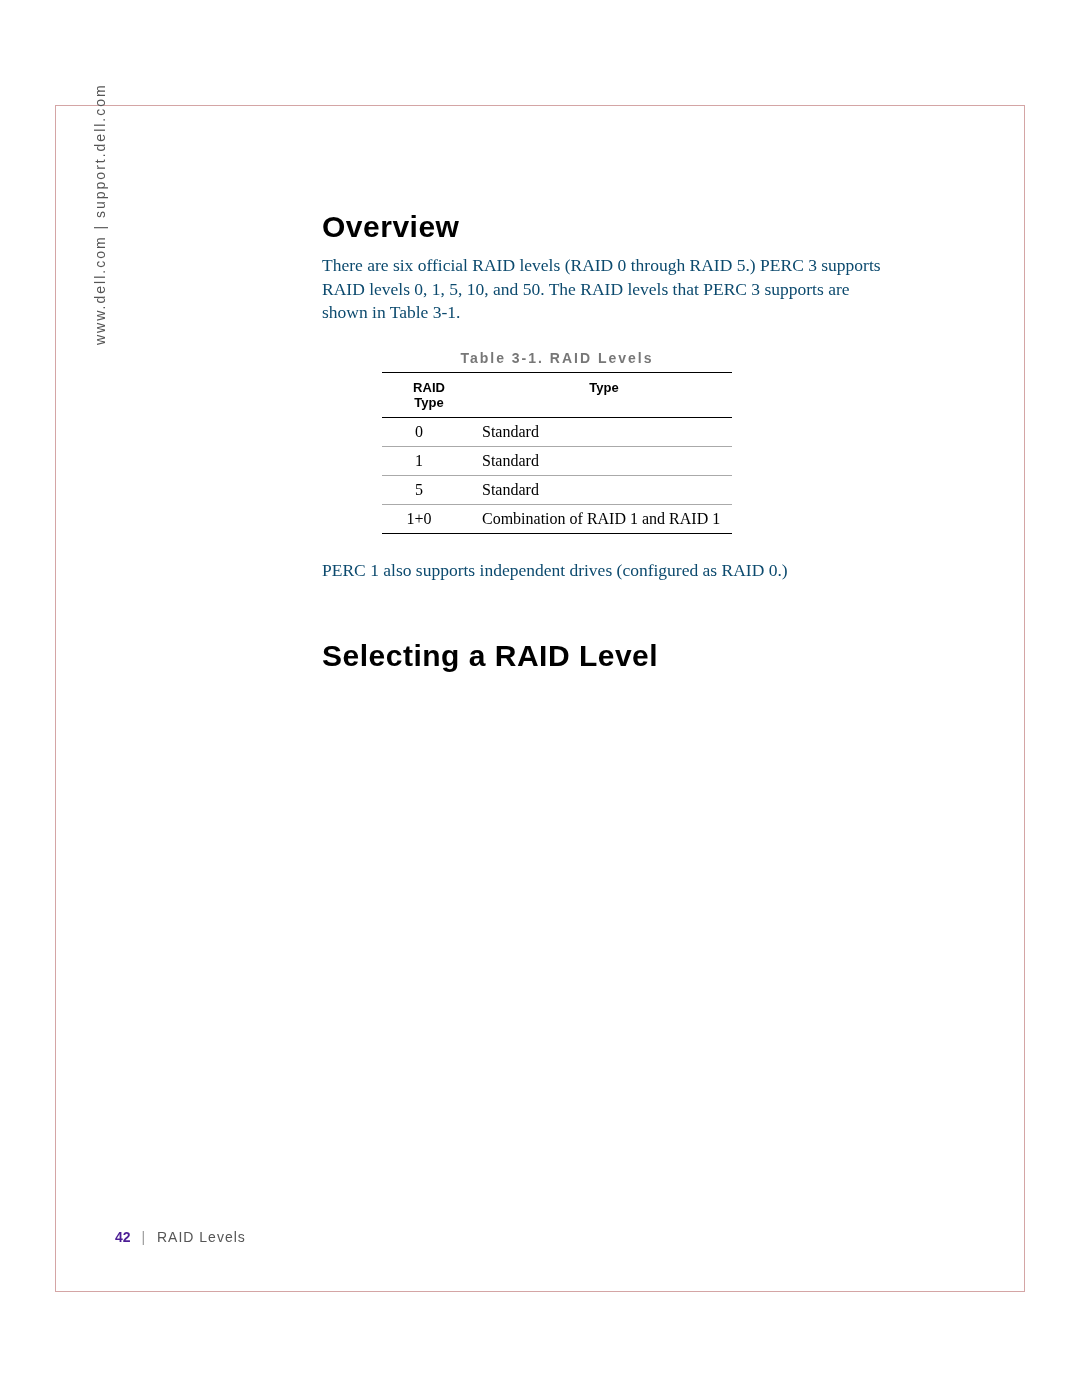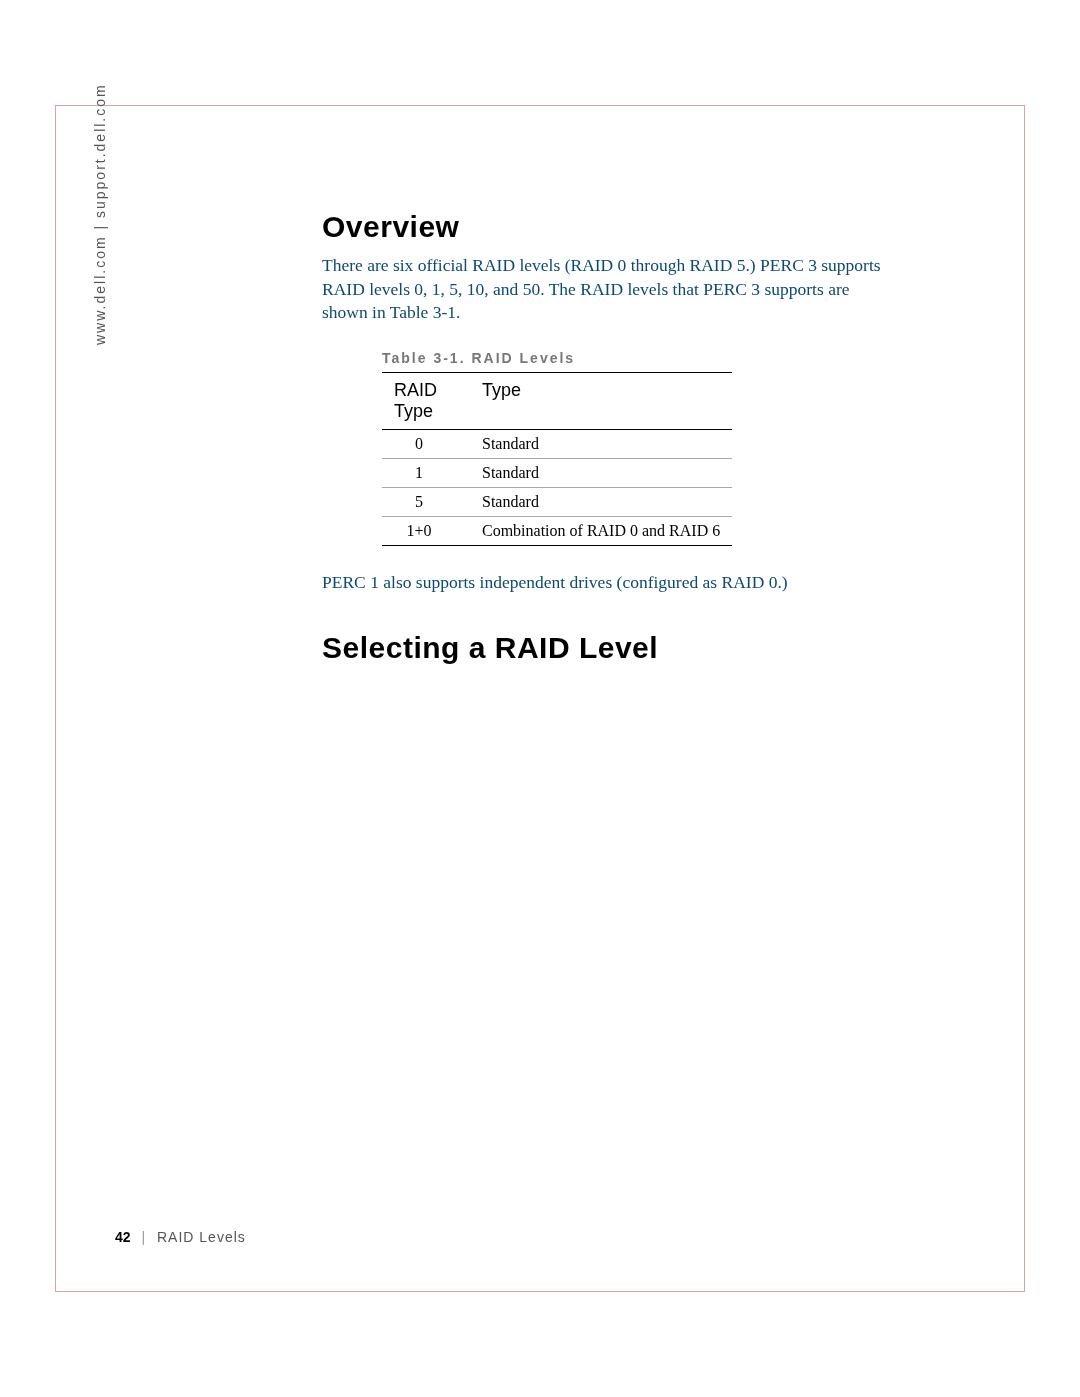--- a/index.html
+++ b/index.html
@@ -56,32 +56,32 @@
     margin-top: 25px;
     margin-bottom: 25px;
     width: 350px;
   }
   .table-caption {
     font-family: Arial, Helvetica, sans-serif;
     font-weight: bold;
     font-size: 14px;
     letter-spacing: 2px;
     color: #777;
-    text-align: left;
+    text-align: center;
     margin-bottom: 6px;
   }
   table.raid-table {
     width: 100%;
     border-collapse: collapse;
   }
   table.raid-table th {
     font-family: Arial, Helvetica, sans-serif;
-    font-weight: normal;
-    font-size: 18px;
-    text-align: left;
+    font-weight: bold;
+    font-size: 13px;
+    text-align: center;
     padding: 7px 6px 7px 12px;
     border-top: 1.5px solid #000;
     border-bottom: 1px solid #000;
     vertical-align: top;
   }
   table.raid-table th:first-child { width: 70px; }
   table.raid-table td {
     font-size: 16px;
     padding: 5px 6px 5px 12px;
     border-bottom: 1px solid #aaa;
@@ -101,28 +101,28 @@
     position: absolute;
     left: 115px;
     bottom: 152px;
     font-family: Arial, Helvetica, sans-serif;
     font-size: 14px;
     color: #555;
     letter-spacing: 1px;
   }
   .footer-line .pagenum {
     font-weight: bold;
-    color: #000000;
+    color: #4c1d95;
     letter-spacing: 0;
   }
   .footer-line .sep {
     color: #999;
     margin: 0 6px;
   }
-  .section2 { margin-top: 36px; }
+  .section2 { margin-top: 56px; }
 </style>
 </head>
 <body>
 
 <div class="page-border"></div>
 
 <div class="side-label">www.dell.com | support.dell.com</div>
 
 <div class="content">
 
@@ -149,21 +149,21 @@
         <tr>
           <td>1</td>
           <td>Standard</td>
         </tr>
         <tr>
           <td>5</td>
           <td>Standard</td>
         </tr>
         <tr>
           <td>1+0</td>
-          <td>Combination of RAID 0 and RAID 6</td>
+          <td>Combination of RAID 1 and RAID 1</td>
         </tr>
       </tbody>
     </table>
   </div>
 
   <p class="body-text">PERC 1 also supports independent drives (configured as RAID 0.)</p>
 
   <div class="section2">
     <h2 class="section-heading">Selecting a RAID Level</h2>
   </div>

